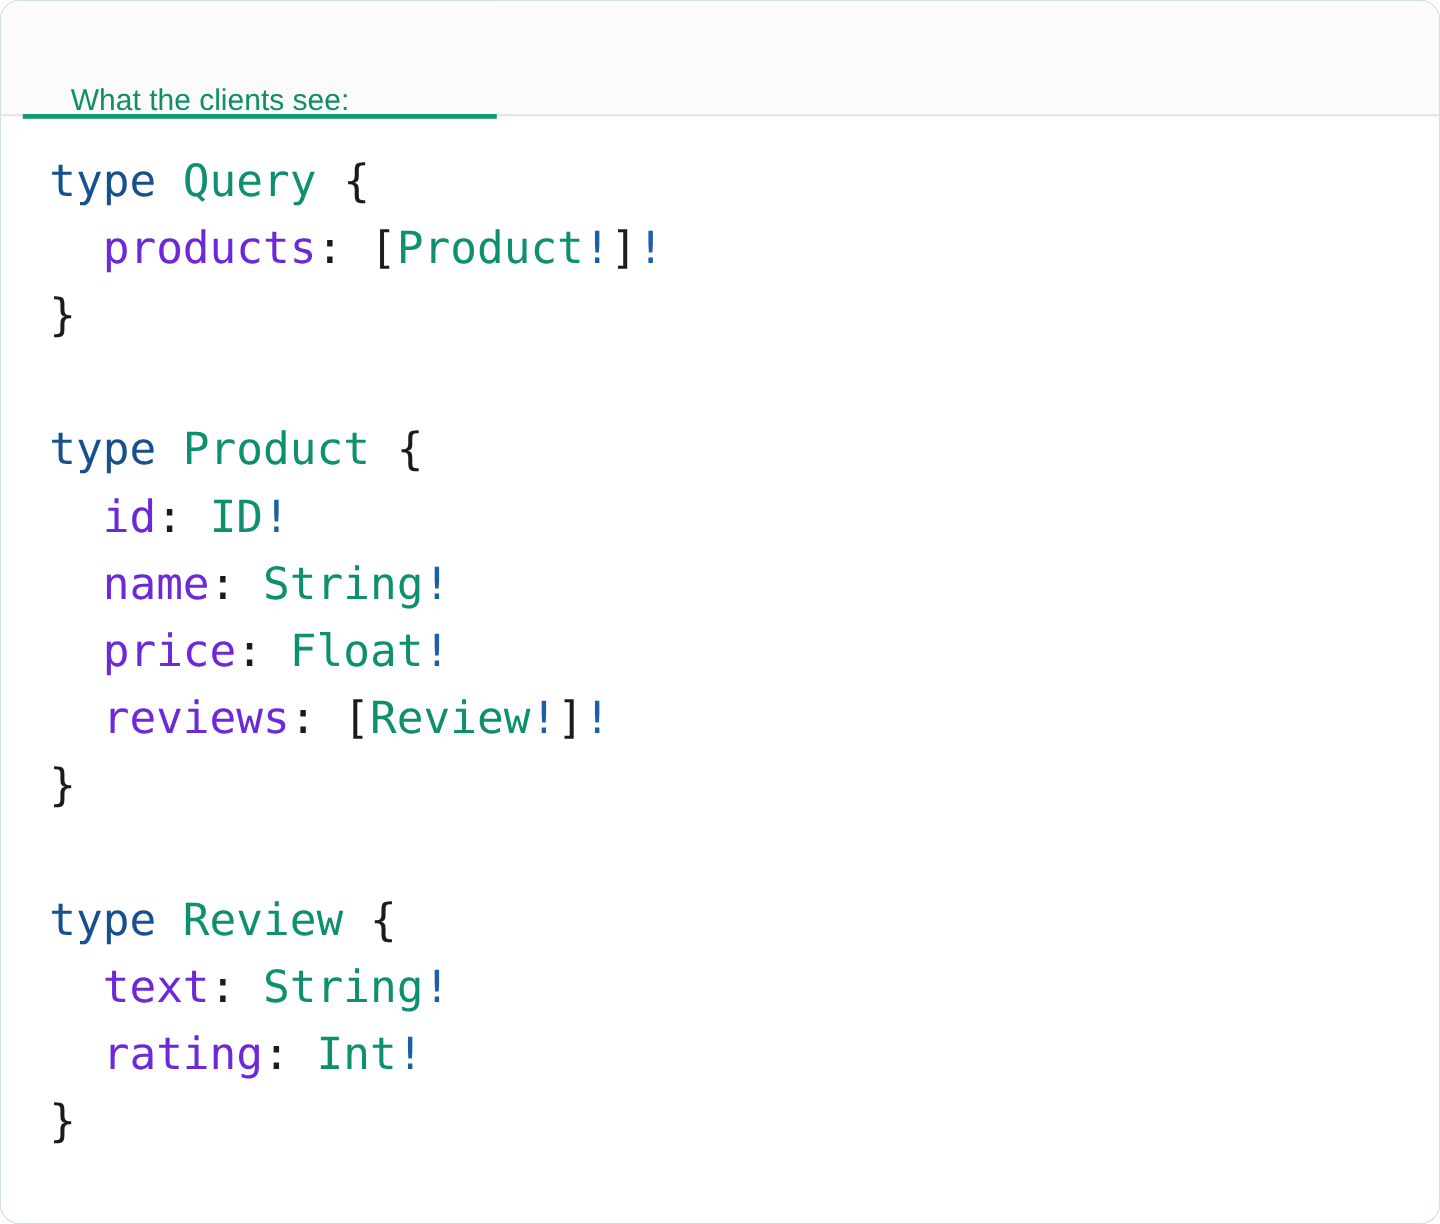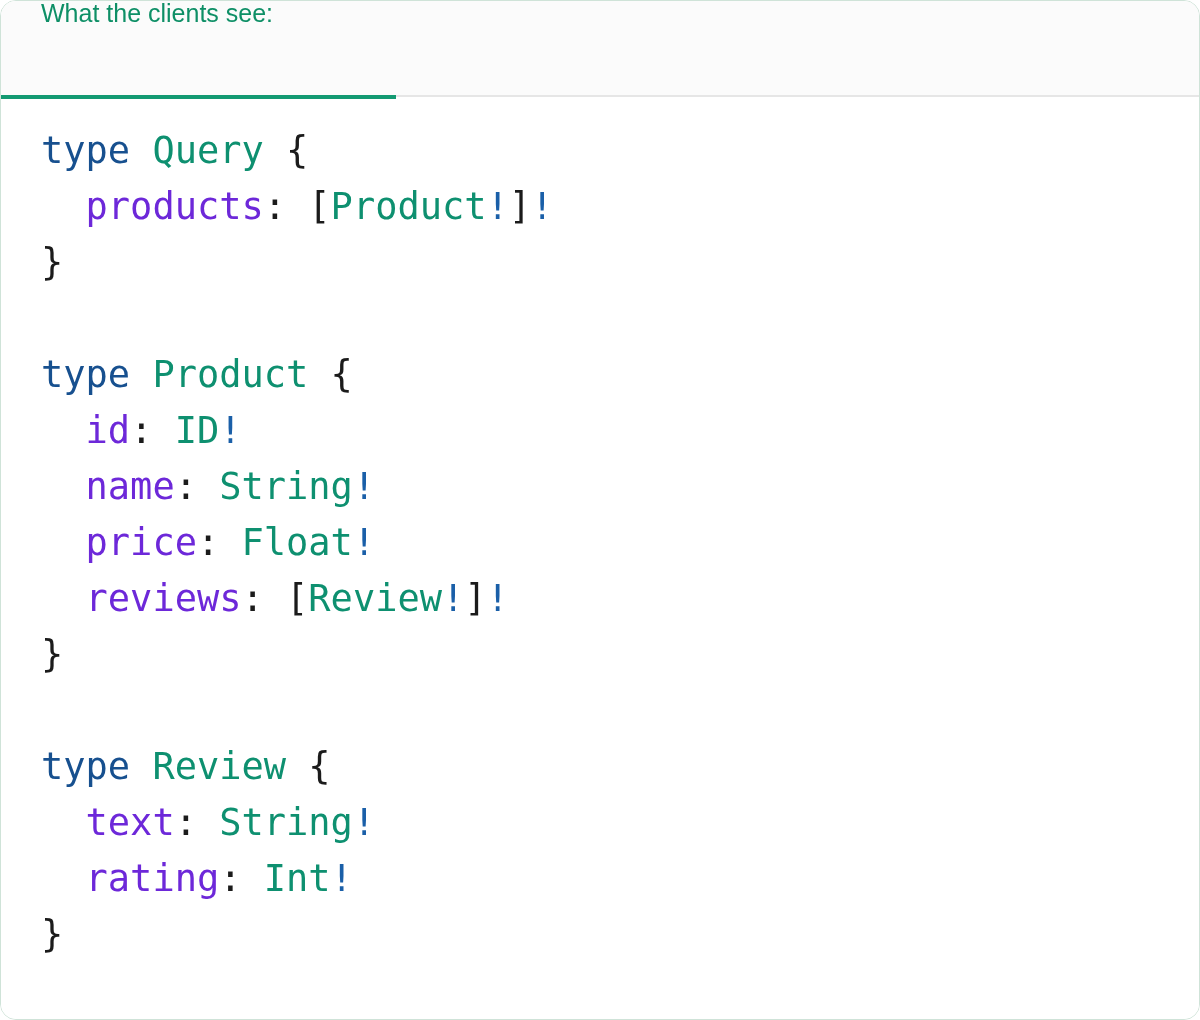--- a/index.html
+++ b/index.html
@@ -32,28 +32,28 @@
   .panel-header {
     position: relative;
     box-sizing: border-box;
     height: 96px;
     background: #fbfbfb;
     border-bottom: 2px solid #e6e6e6;
   }
 
   .tab {
     position: absolute;
-    left: 0;
+    left: 18px;
     top: 0;
     box-sizing: border-box;
     width: 395px;
     height: 96px;
     padding: 0 0 0 40px;
     display: flex;
-    align-items: flex-start;
+    align-items: flex-end;
     background: #fbfbfb;
   }
 
   .tab-label {
     font-family: "Liberation Sans", sans-serif;
     font-size: 25px;
     line-height: 1;
     font-weight: 400;
     color: #0e8f66;
     white-space: nowrap;

